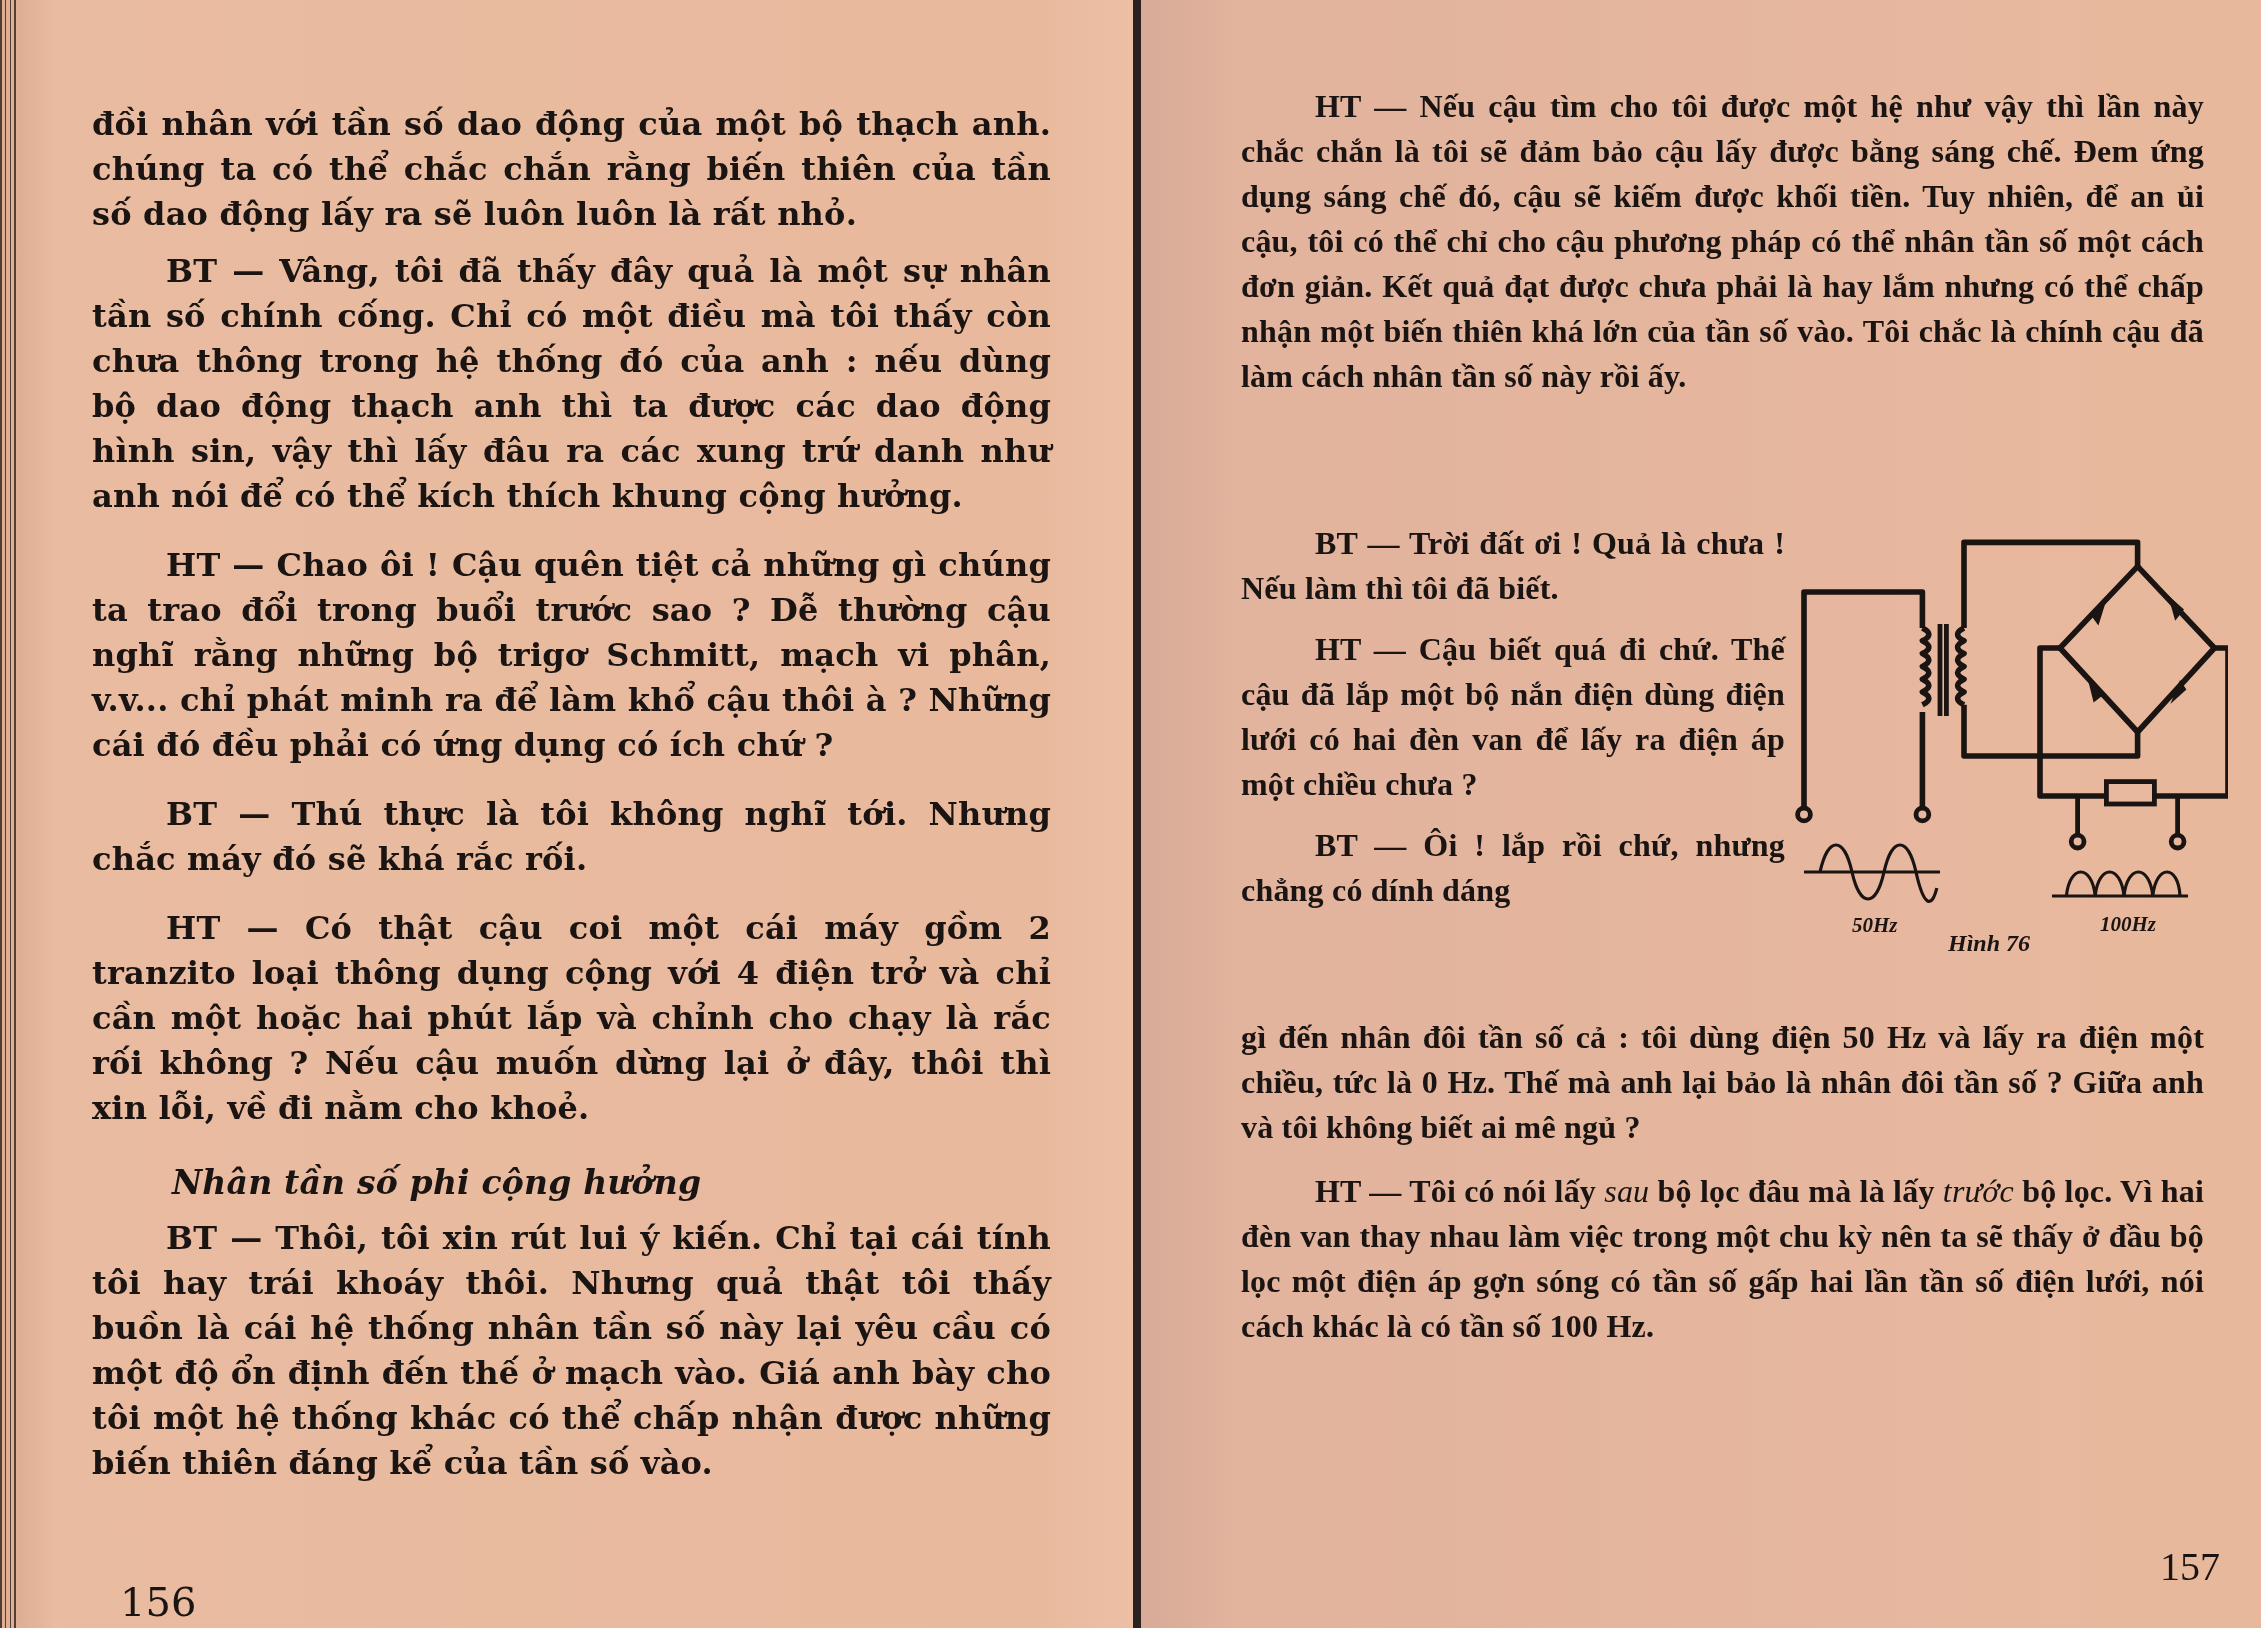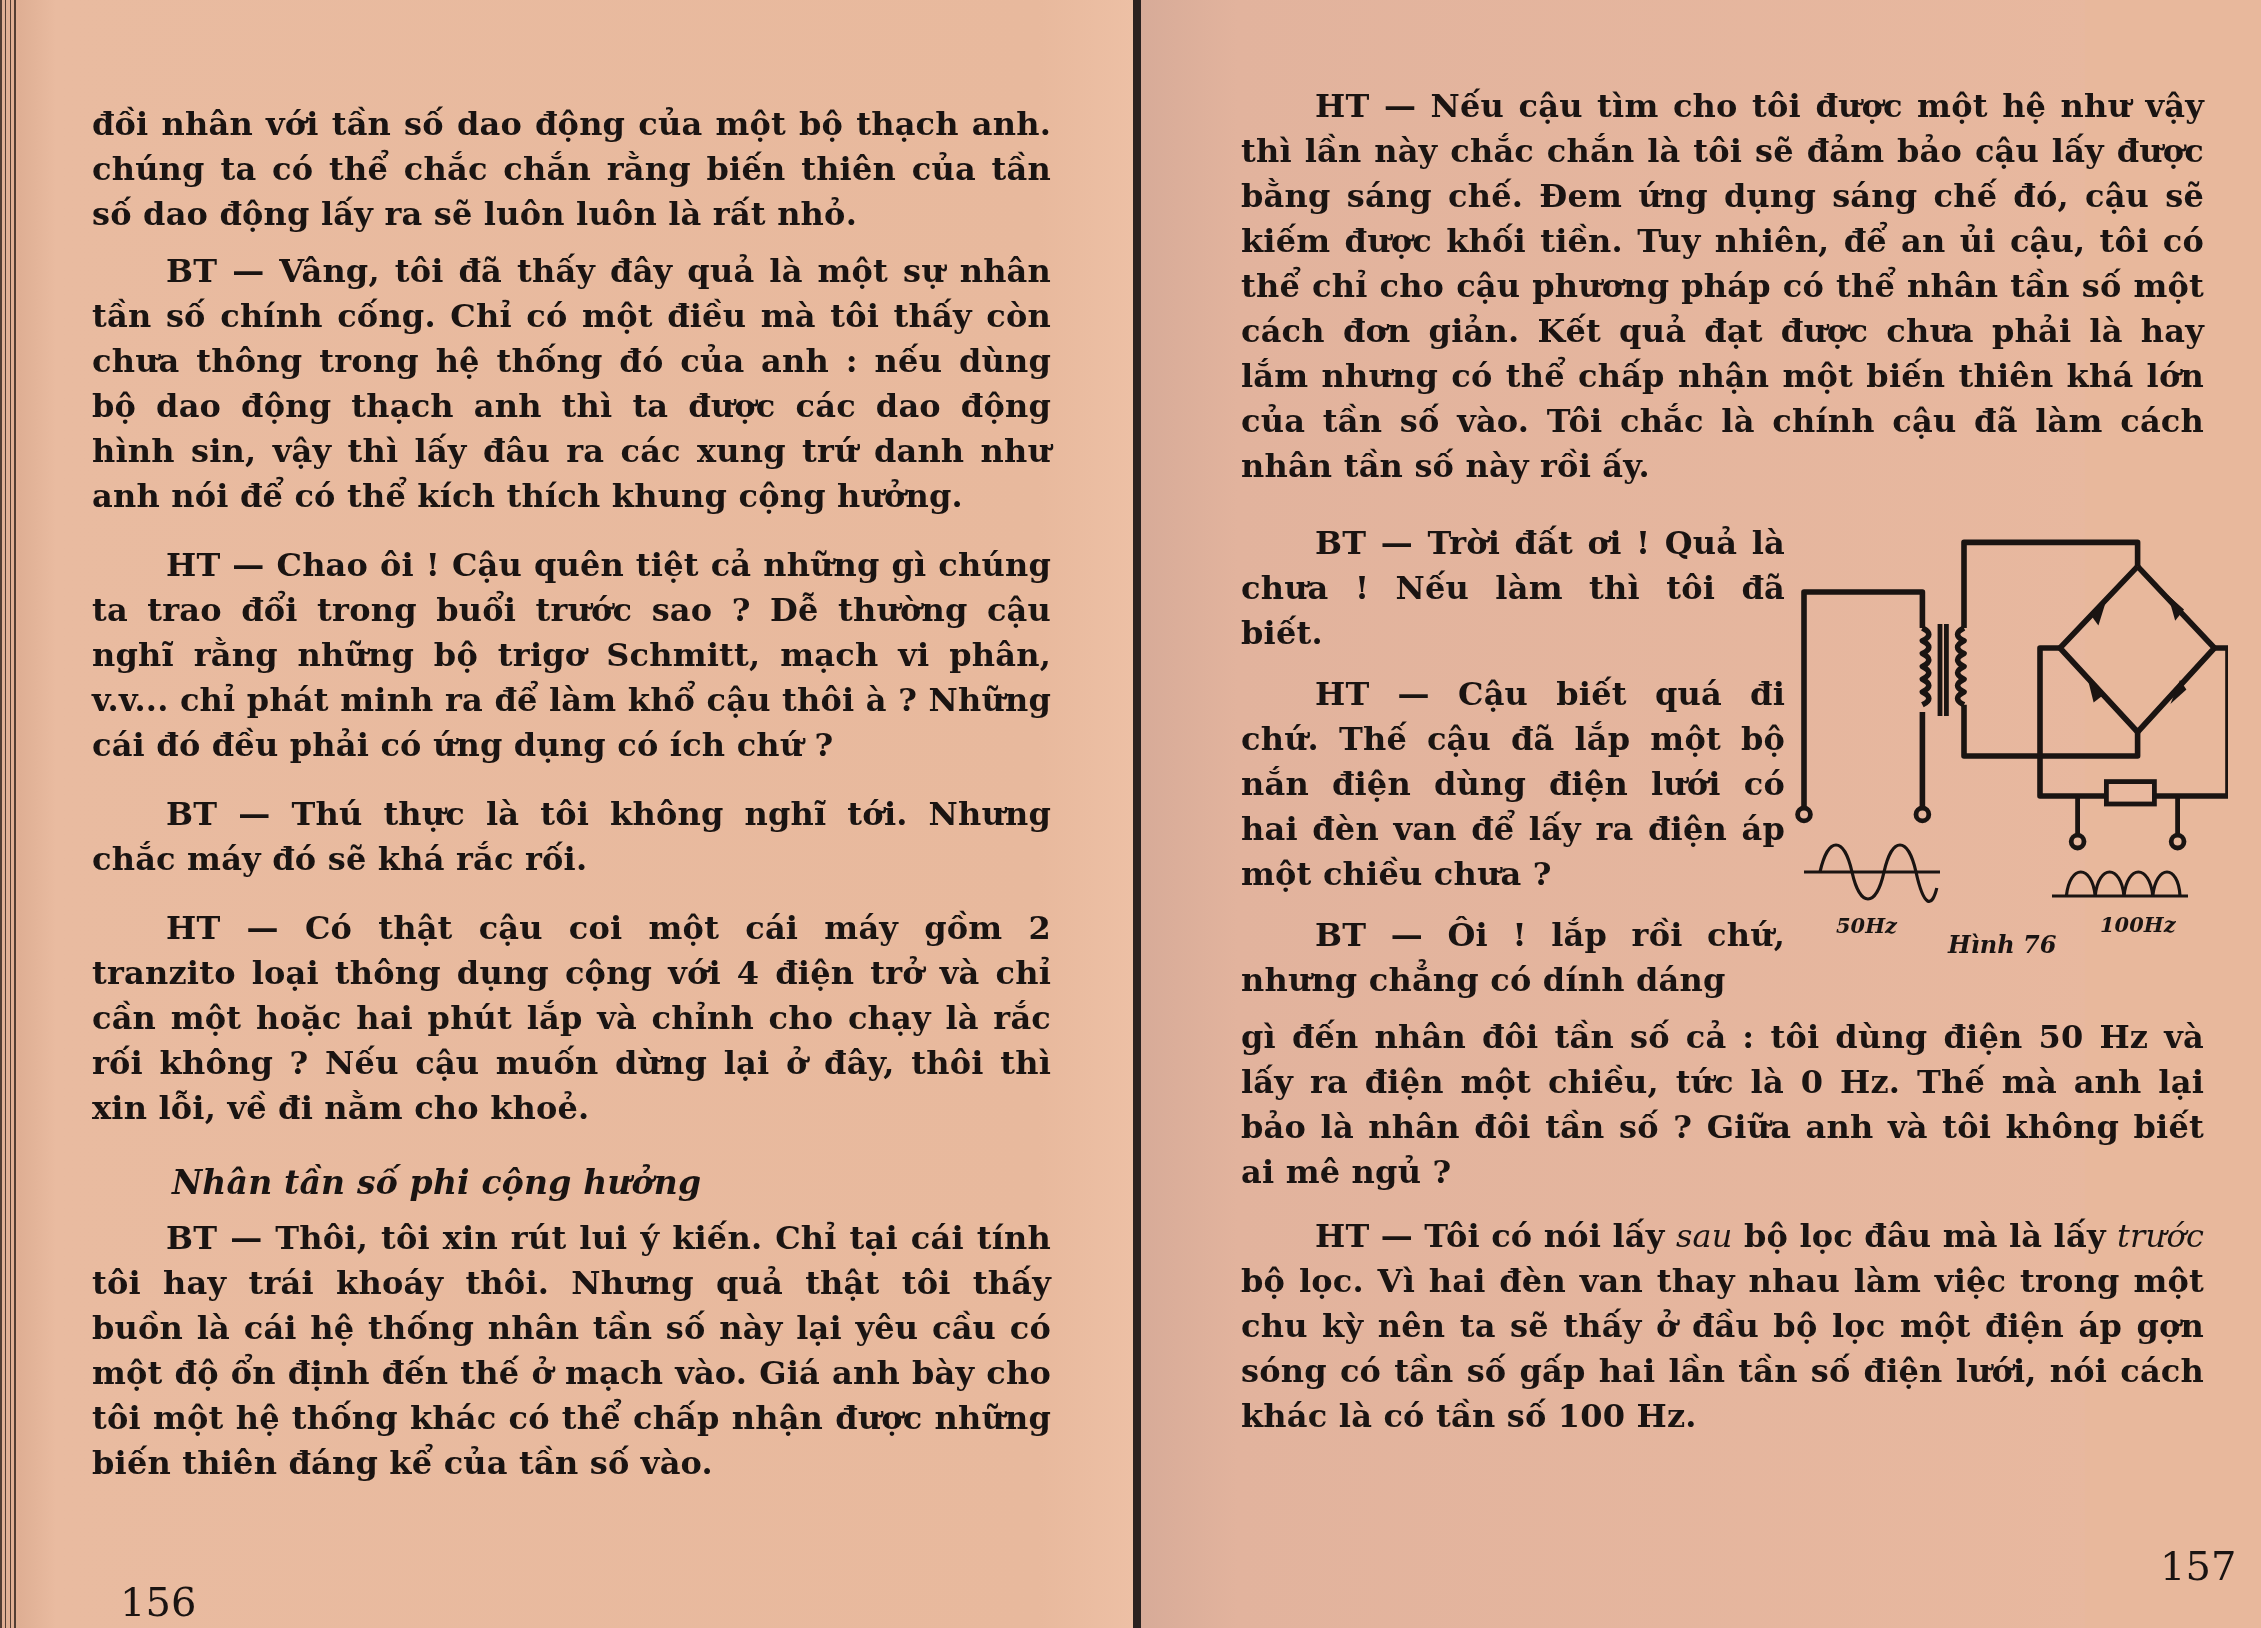--- a/index.html
+++ b/index.html
@@ -7,21 +7,21 @@
     width:2261px; height:1628px; position:relative; overflow:hidden;
     background:#e8b89c;
     font-family:"DejaVu Serif", serif;
     color:#1a1412;
   }
   .page {
     position:absolute; top:0; height:1628px;
     background:#e6b79c;
   }
   .page.left { left:0; width:1135px; background:linear-gradient(90deg,#d9a88d 0px,#e9bba0 56px,#e8b99d 1039px,#edc0a5 1135px); }
-  .page.right { left:1141px; width:944px; background:linear-gradient(90deg,#d7ab98 0px,#e2b39d 96px,#e9b99f 1120px); }
+  .page.right { left:1141px; width:944px; background:linear-gradient(90deg,#d7ab98 0px,#e2b39d 96px,#e9b99f 1120px);font-family:Liberation Serif, serif; }
   .spine { position:absolute; left:1133px; top:0; width:8px; height:1628px; background:#2a2220; }
   .stack { position:absolute; left:0; top:0; width:19px; height:1628px;
     background:repeating-linear-gradient(90deg,#3a2a22 0 1.6px,#e0b095 1.6px 4.8px); opacity:.85; }
   .text {
     position:absolute; font-size:32px; line-height:45px; font-weight:bold;
     text-align:justify; letter-spacing:0.2px;
   }
   .left .text { left:92px; width:959px; }
   .right .text { left:100px; width:963px; }
   .para { margin:0 0 6.4px 0; text-indent:74px; }
@@ -109,20 +109,20 @@
         <circle cx="372" cy="402" r="8"></circle>
         <circle cx="497" cy="402" r="8"></circle>
 
         <line x1="30" y1="440" x2="200" y2="440" stroke-width="4"></line>
         <path d="M50,440 C60,395 80,395 90,440 S120,485 130,440 S160,395 170,440 S190,485 196,460" stroke-width="4"></path>
 
         <line x1="340" y1="470" x2="510" y2="470" stroke-width="4"></line>
         <path d="M358,470 C362,430 390,430 394,470 C398,430 426,430 430,470 C434,430 462,430 466,470 C470,430 498,430 500,470" stroke-width="4"></path>
       </g>
     </svg>
-    <div class="fig-label" style="left:56px; top:393px;text-align:center;">50Hz</div>
+    <div class="fig-label" style="left:72px; top:393px;text-align:center;">50Hz</div>
     <div class="fig-label" style="left:320px; top:392px;">100Hz</div>
     <div class="fig-caption">Hình 76</div>
   </div>
 
   <div class="pagenum" style="left:1019px; top:1543px;">157</div>
 </div>
 
 
 </body></html>

